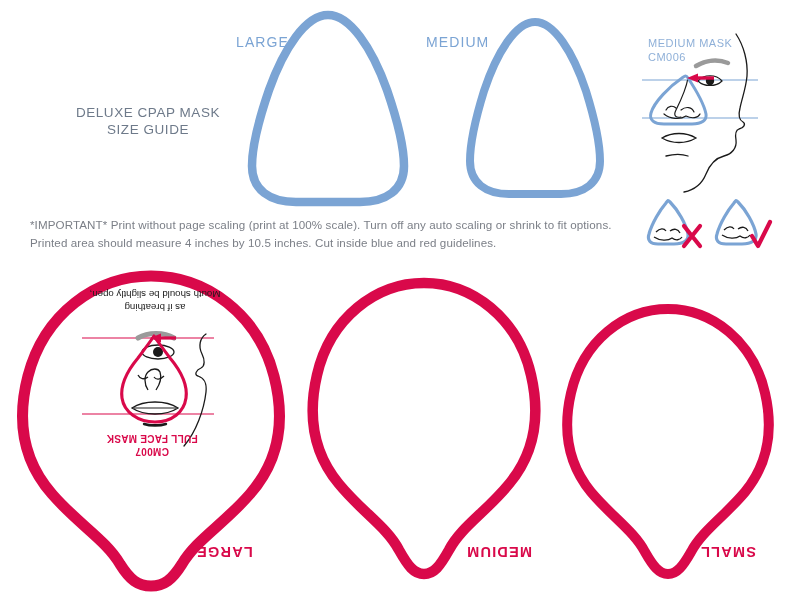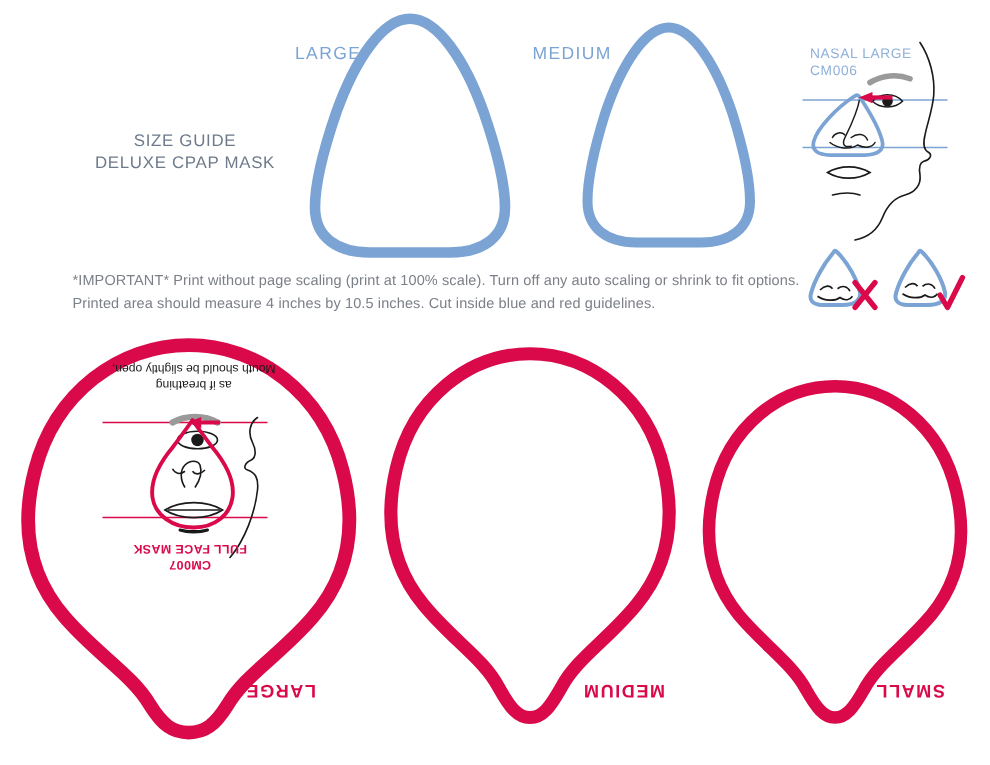--- a/index.html
+++ b/index.html
@@ -23,21 +23,21 @@
 
   
   #nasal-ref-label{left:648px;top:36px;}
   #nasal-ref-label div{
     color:#8fb0d8;font-size:11px;letter-spacing:.5px;line-height:14px;
   }
 
   
   #instructions{
     left:30px;top:216px;width:600px;
-    color:#7b7f87;font-size:11.6px;line-height:17.5px;letter-spacing:.1px;margin-left:28px;
+    color:#7b7f87;font-size:11.6px;line-height:17.5px;letter-spacing:.1px;
   }
 
   
   .red-size-label{
     color:#d9094a;font-size:14.5px;font-weight:bold;letter-spacing:1.2px;
     transform:rotate(180deg);transform-origin:center center;
     white-space:nowrap;
   }
 
   
@@ -120,21 +120,21 @@
              C 45 52, 46 51, 48 54 Z" fill="none" stroke="#7ba4d4" stroke-width="3" stroke-linejoin="round"></path>
 
     <path d="M74 54 L 56 54" stroke="#d9094a" stroke-width="3.4" stroke-linecap="butt"></path>
     <path d="M47 54 L 58 49.5 L 58 58.5 Z" fill="#d9094a"></path>
 
     <path d="M22 114 C 32 108, 46 108, 56 114 C 46 120, 32 120, 22 114 Z" fill="none" stroke="#1a1a1a" stroke-width="1.3"></path>
     <path d="M26 132 C 34 130, 42 130, 48 132" fill="none" stroke="#1a1a1a" stroke-width="1.3" stroke-linecap="round"></path>
   </svg>
 </div>
 <div class="abs" id="nasal-ref-label">
-  <div>NASAL LARGE</div>
+  <div>MEDIUM MASK</div>
   <div>CM006</div>
 </div>
 
 <div class="abs" style="left:646px;top:196px;width:62px;height:54px;">
   <svg width="62" height="54" viewBox="0 0 62 54">
     <path d="M24 6 C 32 14, 40 28, 42 38
              C 43 44, 38 48, 28 48
              L 12 48 C 4 48, 1 44, 3 38
              C 6 27, 14 14, 20 7 C 22 4, 22 4, 24 6 Z" fill="none" stroke="#7ba4d4" stroke-width="3.2" stroke-linejoin="round"></path>
     <path d="M10 36 C 14 32, 18 32, 20 35" fill="none" stroke="#1a1a1a" stroke-width="1.3"></path>
@@ -249,15 +249,15 @@
              C 127 264, 121 272, 112 272
              C 103 272, 97 264, 89 250
              C 78 229, 56 215, 35 190
              C 13 163, 6 130, 15 91
              C 27 39, 68 7, 112 7 Z" fill="none" stroke="#d9094a" stroke-width="10" stroke-linejoin="round"></path>
   </svg>
 </div>
 <div class="abs red-size-label" style="left:700px;top:544px;">SMALL</div>
 
 <div class="abs" id="title-block">
+  <div>DELUXE CPAP MASK</div>
   <div>SIZE GUIDE</div>
-  <div>DELUXE CPAP MASK</div>
 </div>
 
 </body></html>

